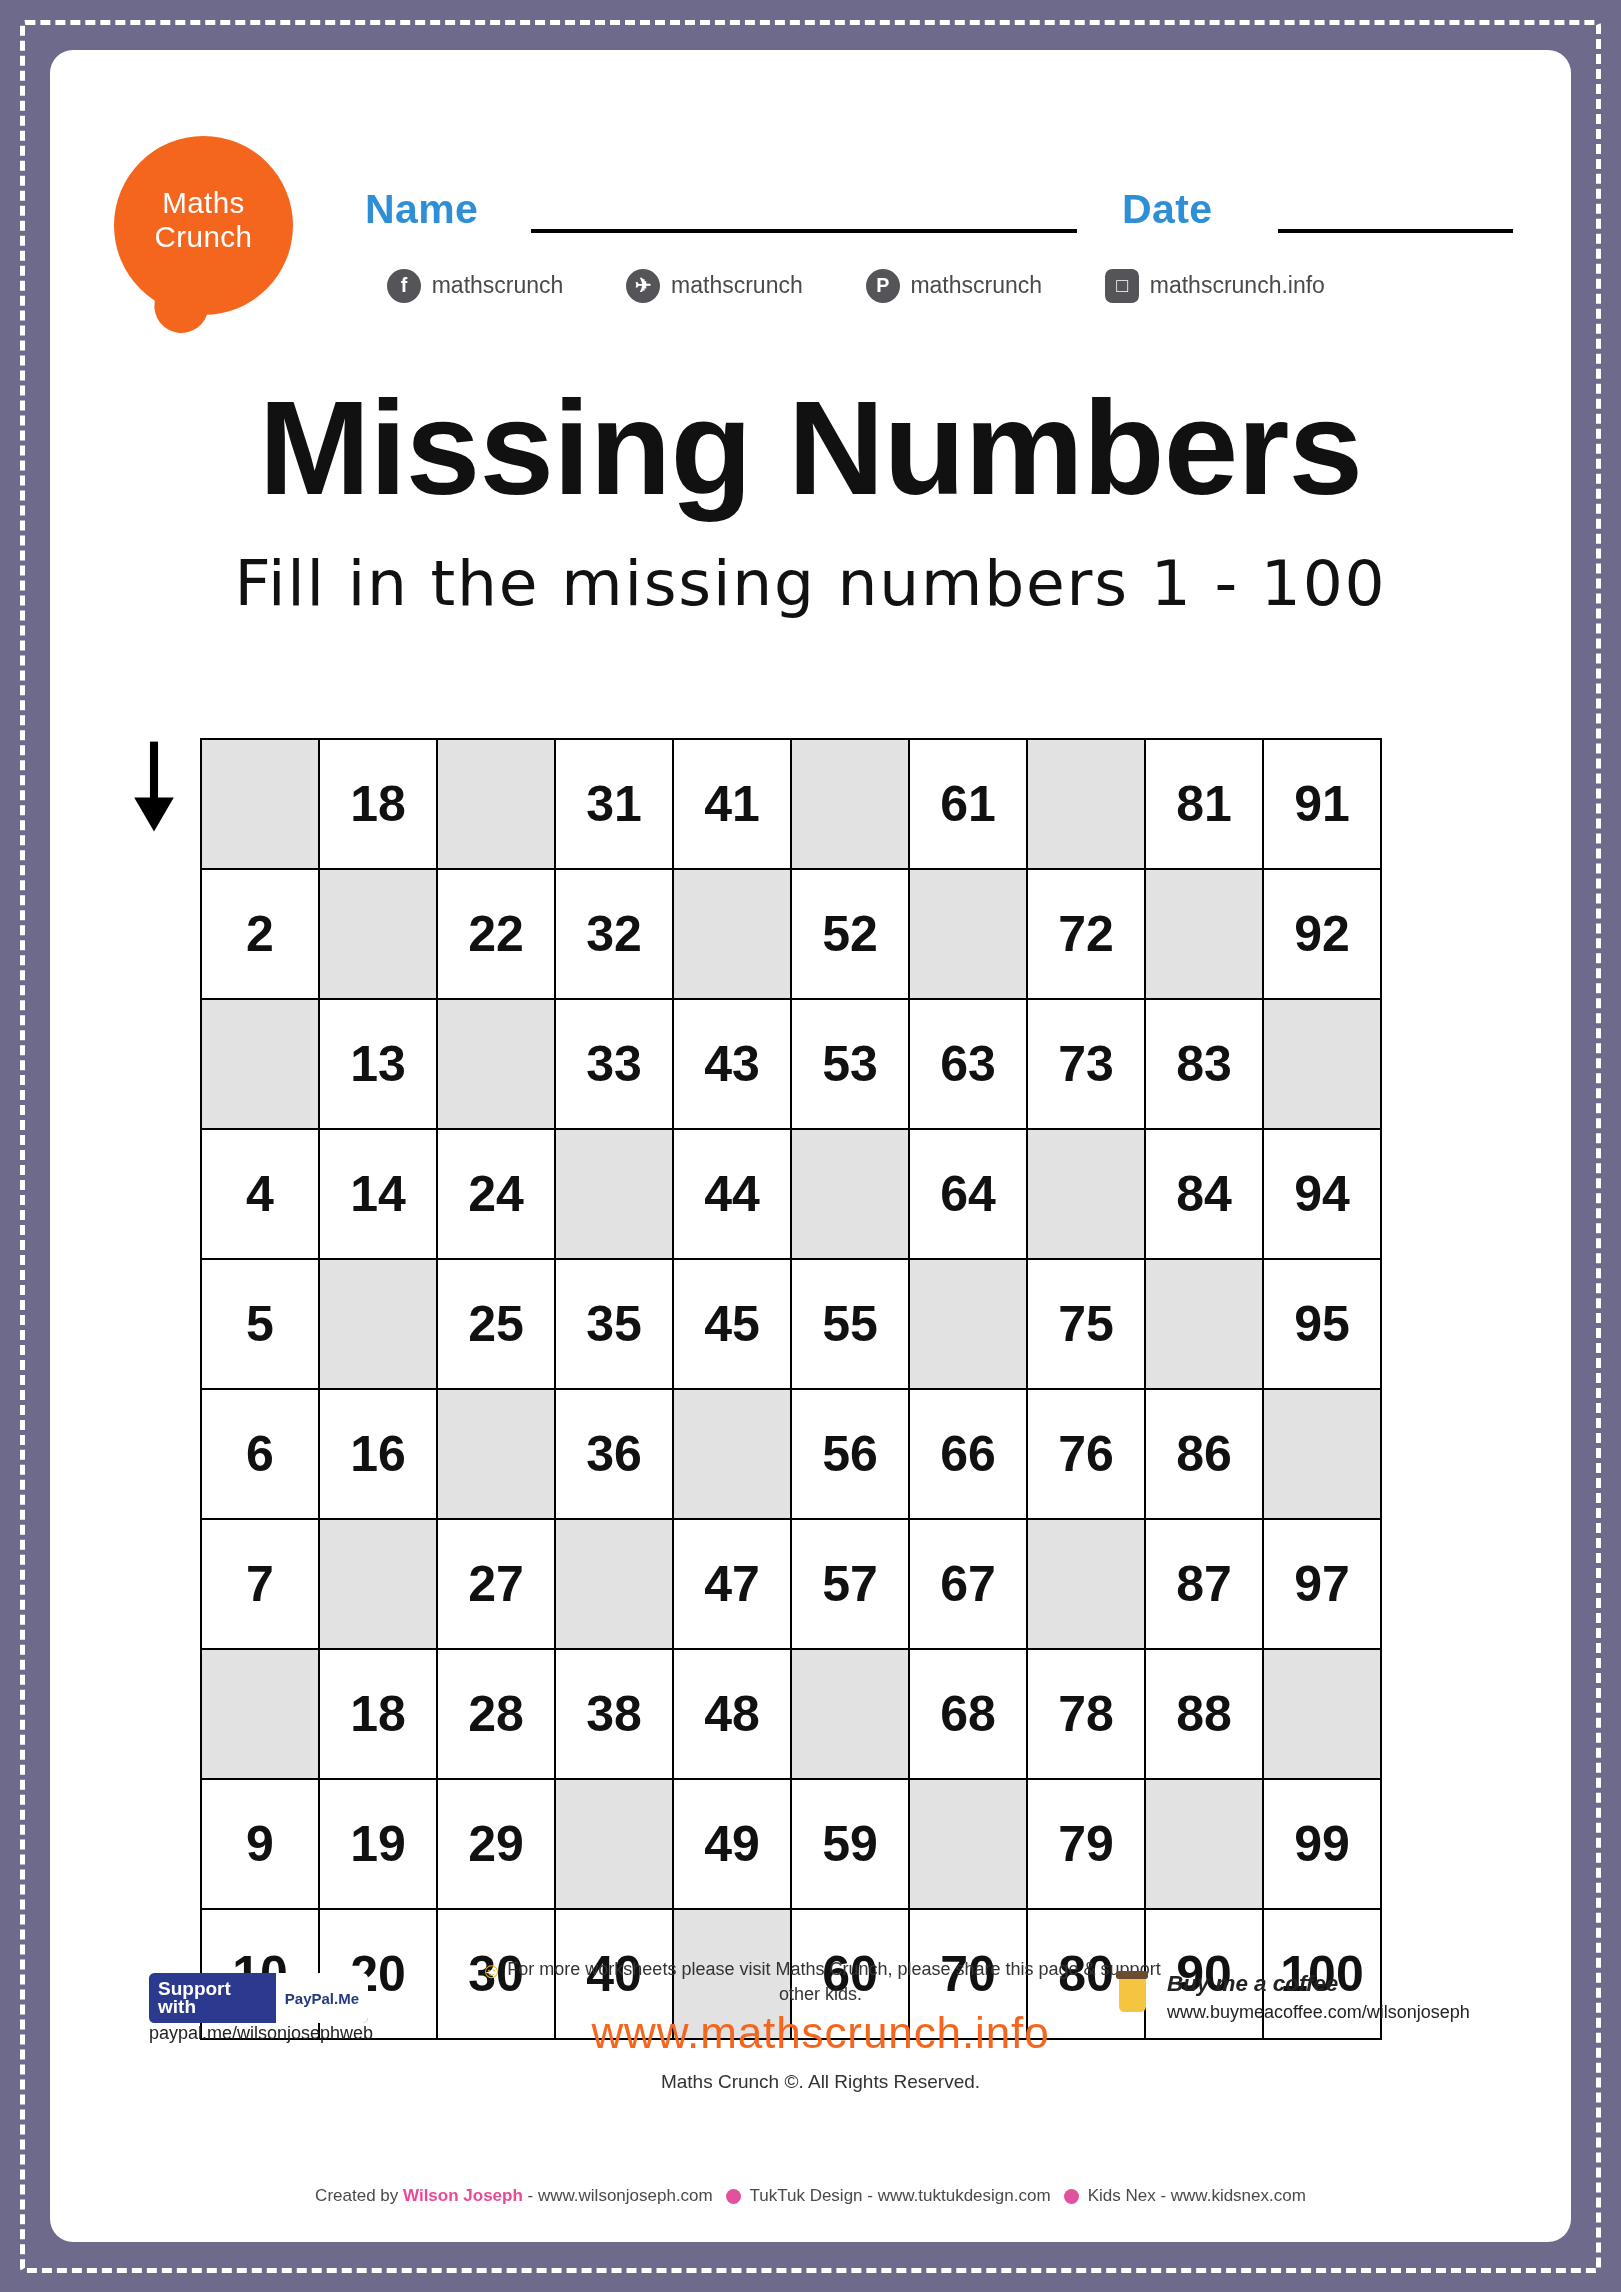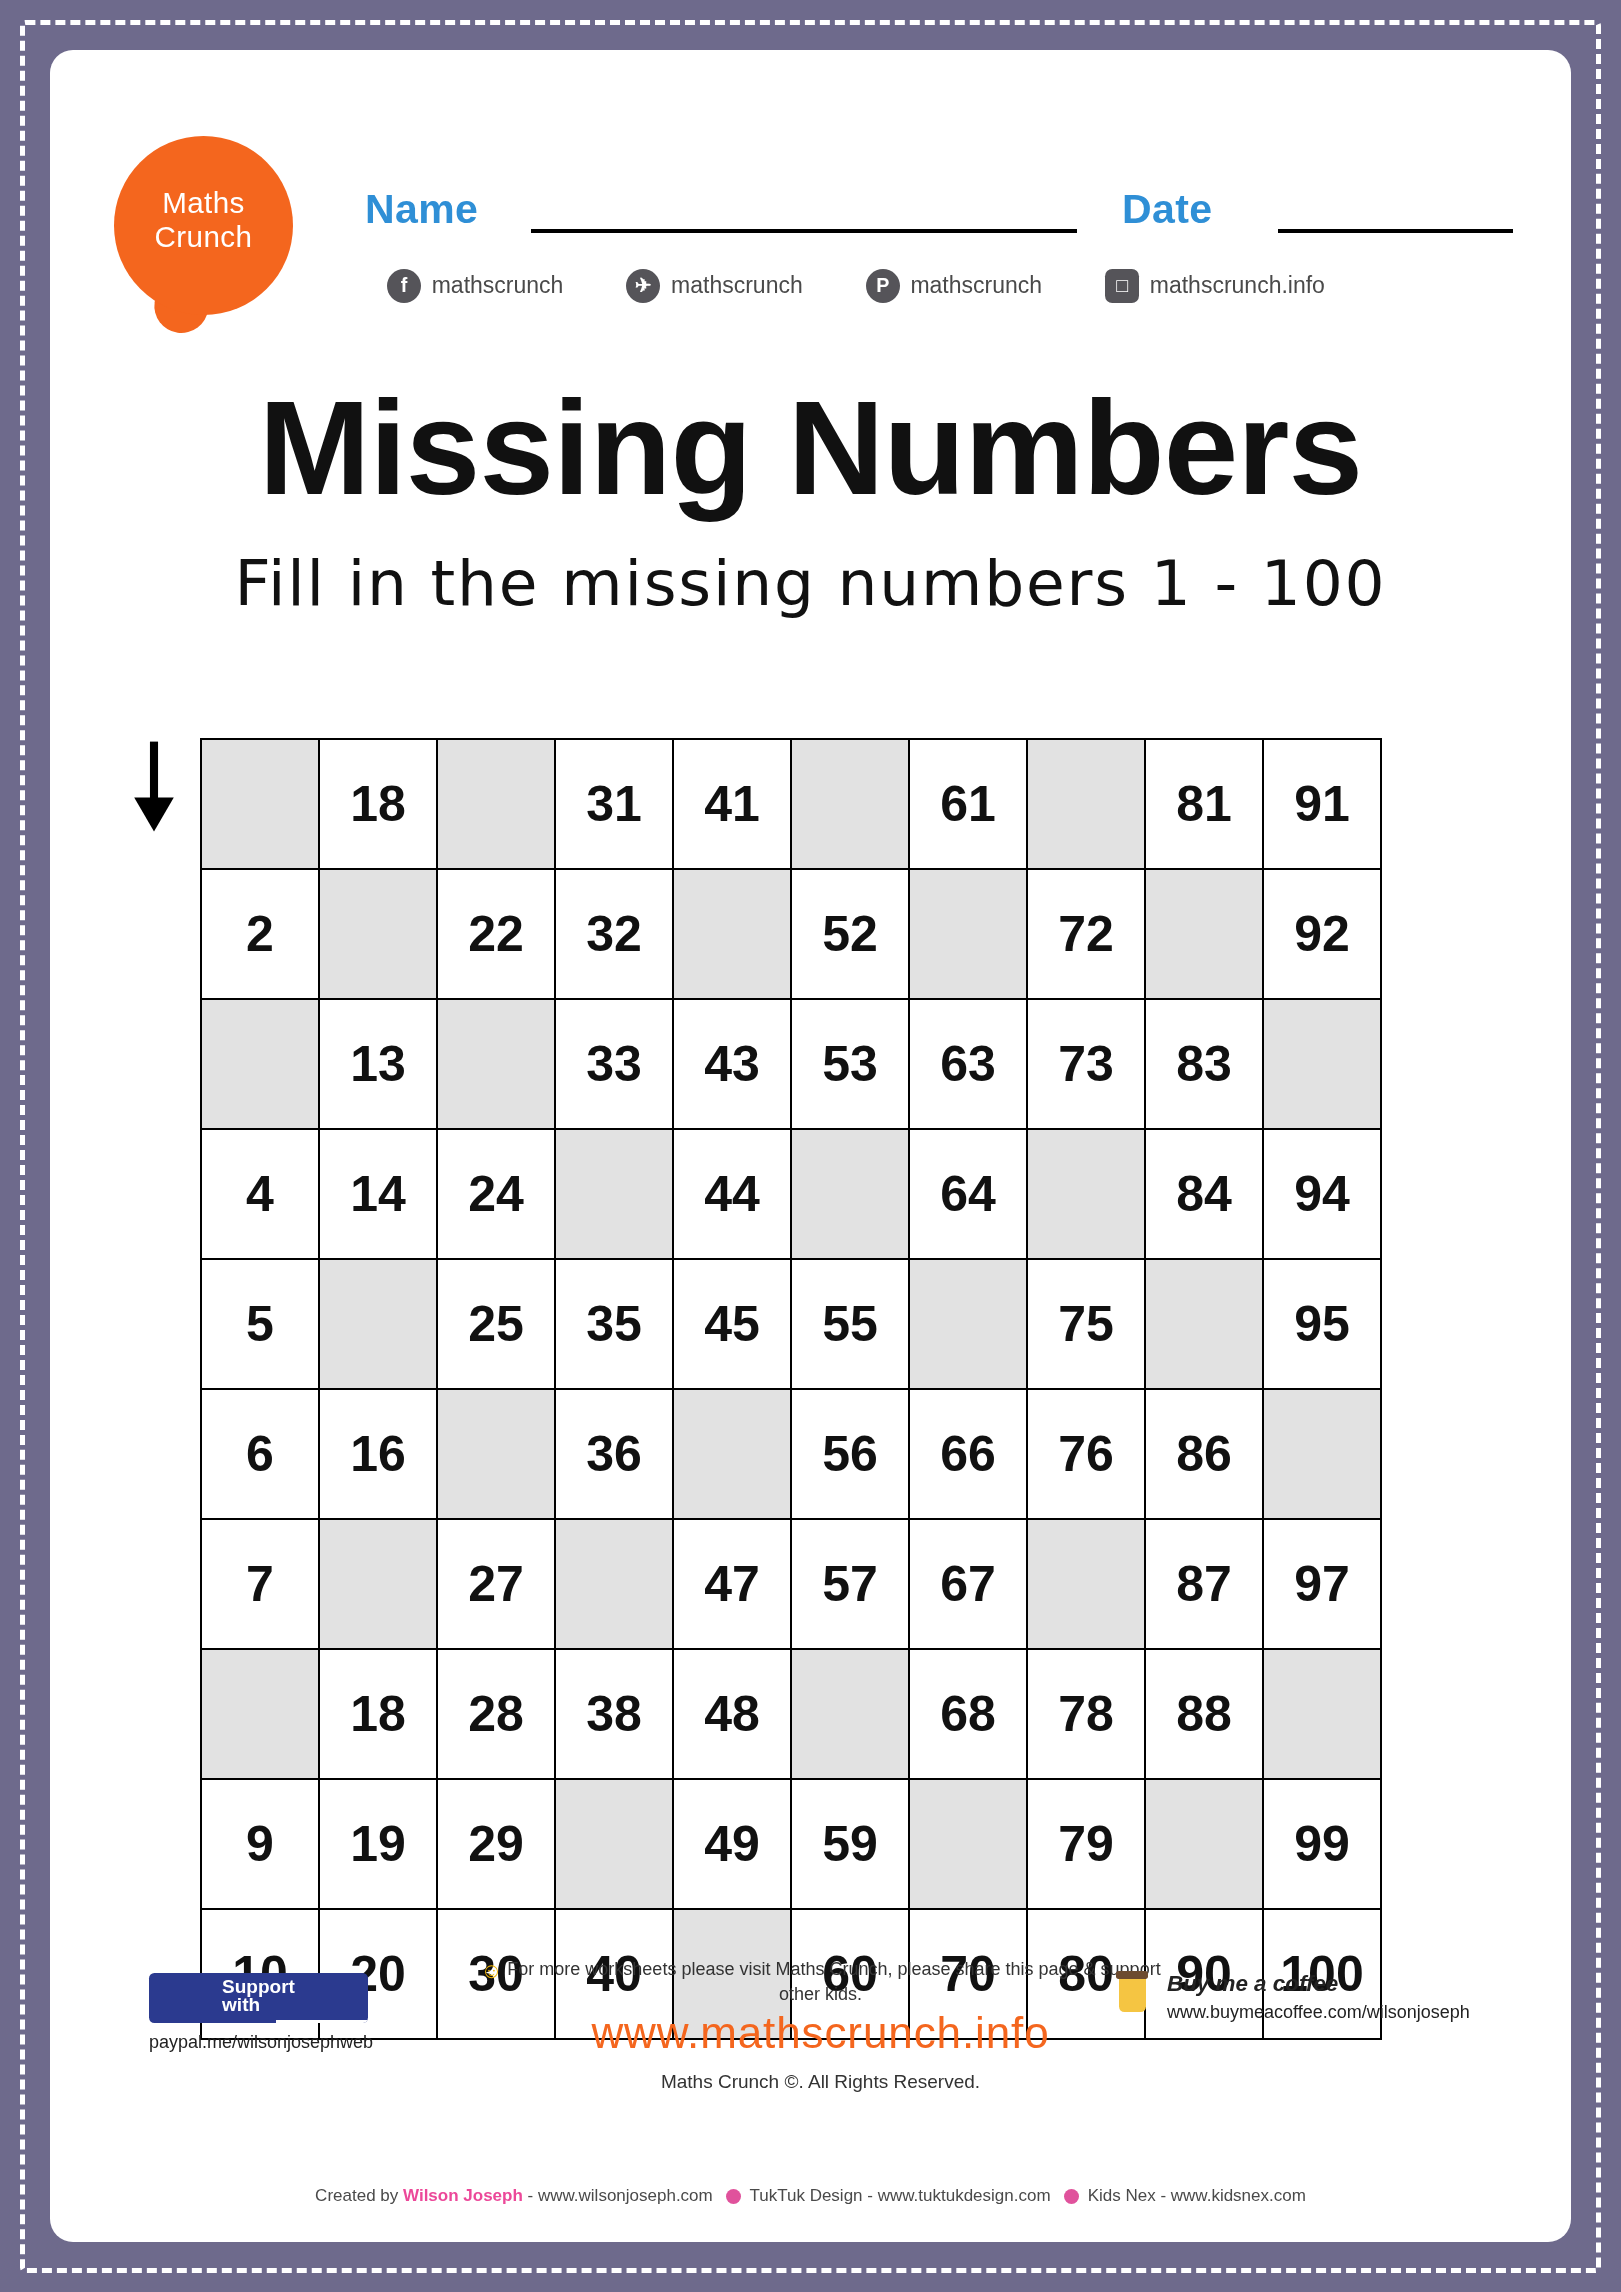--- a/index.html
+++ b/index.html
@@ -231,42 +231,40 @@
     width: 224px;
   }
   .support-btn {
     width: 219px;
     height: 50px;
     background: #2b3a8f;
     border-radius: 5.4px;
     display: flex;
     align-items: center;
     overflow: hidden;
-    flex-direction: column;
   }
   .support-btn .sb-left {
     color: #fff;
     font-size: 19px;
     font-weight: bold;
     line-height: 18px;
     padding: 5.4px 9px;
   }
   .support-btn .sb-right {
     margin-left: auto;
     background: #fff;
     color: #253b80;
     font-size: 15px;
     font-weight: bold;
     height: 100%;
     display: flex;
     align-items: center;
     padding: 0 9px;
   }
   .paypal-url {
-    margin-top: 9px;
     font-size: 18px;
     color: #222;
     text-align: center;
   }
 
   .center-foot {
     position: absolute;
     left: 421px;
     top: 12.5px;
     width: 699px;

